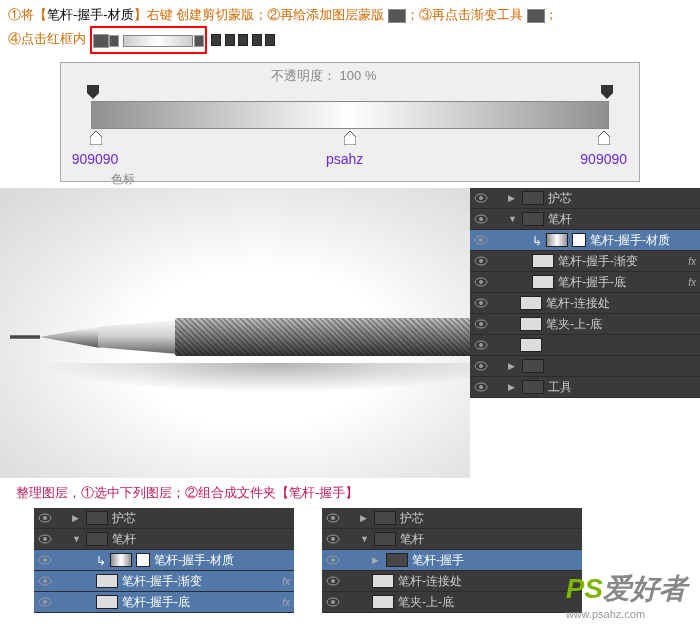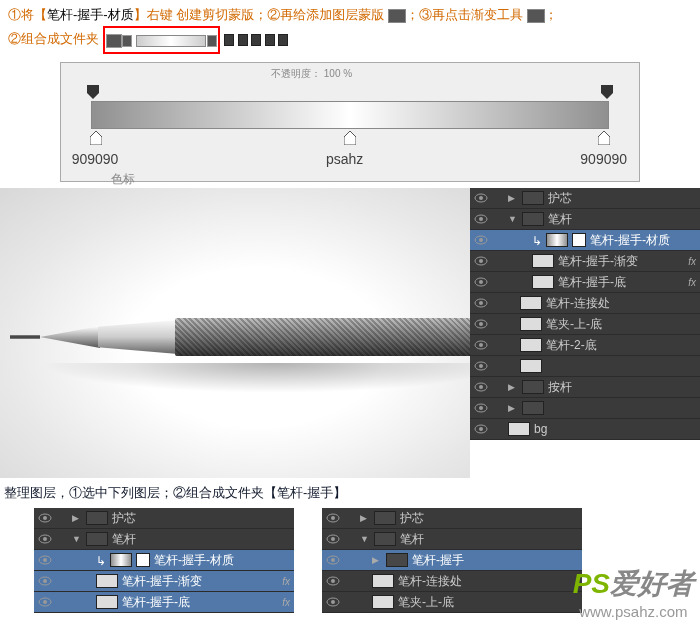--- a/index.html
+++ b/index.html
@@ -11,22 +11,22 @@
 .red-box{display:inline-block;border:2px solid red;padding:1px;vertical-align:middle}
 .red-box .seg{display:inline-block;vertical-align:middle}
 .red-box .sq{width:16px;height:14px;background:#555;border:1px solid #999;display:inline-block}
 .red-box .grad{width:70px;height:12px;background:linear-gradient(90deg,#ccc,#fff,#ccc);border:1px solid #888;display:inline-block;margin:0 1px;vertical-align:middle}
 .red-box .drp{width:10px;height:12px;background:#555;border:1px solid #999;display:inline-block}
 .grad-editor{margin:4px auto 0;width:580px;height:120px;border:1px solid #aaa;background:#efefef;position:relative}
 .grad-bar{position:absolute;top:38px;left:30px;right:30px;height:28px;background:linear-gradient(90deg,#909090 0%,#fff 50%,#909090 100%);border:1px solid #888}
 .stop{position:absolute;width:12px;height:14px;top:68px}
 .stop svg{display:block}
 .tstop{position:absolute;width:12px;height:14px;top:22px}
-.glabel{position:absolute;top:88px;color:#404040;font-size:14px}
-.ge-txt{position:absolute;top:4px;left:210px;color:#888;font-size:10px}
+.glabel{position:absolute;top:88px;color:#6d28d9;font-size:14px}
+.ge-txt{position:absolute;top:4px;left:210px;color:#888;font-size:13px}
 .ge-txt2{position:absolute;top:108px;left:50px;color:#888;font-size:12px}
 .pencil-area{position:relative;width:700px;height:290px;margin-top:6px;background:#fff}
 .pencil-render{position:absolute;left:0;top:0;width:470px;height:290px;background:radial-gradient(ellipse at 55% 55%,#fff 35%,#e8e8e8 70%,#d8d8d8 100%)}
 .pencil{position:absolute;top:130px;left:10px;right:-40px;height:40px}
 .lead{position:absolute;left:0;top:17px;width:30px;height:4px;background:linear-gradient(#888,#333,#888)}
 .tip{position:absolute;left:30px;top:8px;width:60px;height:22px;background:linear-gradient(#fff,#aaa 50%,#555);clip-path:polygon(0 50%,100% 0,100% 100%)}
 .cone{position:absolute;left:88px;top:2px;width:80px;height:34px;background:linear-gradient(#f8f8f8,#ccc 50%,#666);clip-path:polygon(0 20%,100% 0,100% 100%,0 80%)}
 .grip{position:absolute;left:165px;top:0;right:0;height:38px;background:repeating-linear-gradient(45deg,#999 0 2px,#ccc 2px 4px),linear-gradient(#f0f0f0,#999 50%,#444);background-blend-mode:multiply;border-radius:2px}
 .shadow{position:absolute;top:175px;left:40px;right:-40px;height:30px;background:radial-gradient(ellipse at 50% 0,rgba(0,0,0,.3),transparent 70%)}
 .layers{position:absolute;right:0;top:0;width:230px;background:#3a3a3a;color:#ccc;font-size:12px}
@@ -34,37 +34,37 @@
 .lrow.sel{background:#5178a8;color:#fff}
 .eye{width:14px;height:12px;display:inline-flex;align-items:center;justify-content:center;color:#999}
 .fold{width:10px;color:#aaa;font-size:9px}
 .thumb{width:22px;height:14px;background:#666;border:1px solid #222}
 .thumb.f{background:linear-gradient(#474747,#474747)}
 .thumb.g{background:linear-gradient(90deg,#909090,#fff,#909090)}
 .thumb.w{background:#ddd}
 .mask{width:14px;height:14px;background:#fff;border:1px solid #222}
 .lname{flex:1;white-space:nowrap;overflow:hidden}
 .fx{color:#aaa;font-style:italic;margin-right:4px;font-size:10px}
-.instr2{padding:6px 4px;color:#0f172a;font-size:13px}
+.instr2{padding:6px 16px;color:#be185d;font-size:13px}
 .bottom-panels{display:flex;gap:28px;padding:0 34px}
 .bpanel{width:260px;background:#3a3a3a;color:#ccc;font-size:12px}
-.watermark{position:absolute;right:6px;bottom:6px;text-align:center}
+.watermark{position:absolute;right:13px;bottom:6px;text-align:left}
 .watermark .big{color:#7db500;font-size:28px;font-weight:bold;font-style:italic}
 .watermark .big .hz{color:#888}
-.watermark .url{color:#999;font-size:15px}
+.watermark .url{color:#999;font-size:11px}
 .link{width:10px;height:12px;display:inline-block}
 </style>
 </head>
 <body>
 
 <div class="top-instr">
   <span>①将【</span><span class="blk">笔杆-握手-材质</span><span>】右键 创建剪切蒙版；②再给添加图层蒙版</span>
   <span class="small-icon"></span><span>；③再点击渐变工具</span>
   <span class="small-icon"></span><span>；</span><br>
-  <span>②组合成文件夹</span>
+  <span>④点击红框内</span>
   <span class="red-box">
     <span class="seg sq"></span><span class="seg drp"></span>
     <span class="seg grad"></span><span class="seg drp"></span>
   </span>
   <span class="tiny-icon"></span>
   <span class="tiny-icon"></span>
   <span class="tiny-icon"></span>
   <span class="tiny-icon"></span>
   <span class="tiny-icon"></span>
 </div>
@@ -198,65 +198,43 @@
       </div>
       <div class="lrow">
         <span class="eye">
           <svg width="14" height="10">
             <ellipse cx="7" cy="5" rx="6" ry="4" fill="none" stroke="#999"></ellipse>
             <circle cx="7" cy="5" r="2" fill="#999"></circle>
           </svg>
         </span>
         <span style="width:24px"></span>
         <span class="thumb w"></span>
-        <span class="lname">笔杆-2-底</span>
-      </div>
-      <div class="lrow">
-        <span class="eye">
-          <svg width="14" height="10">
-            <ellipse cx="7" cy="5" rx="6" ry="4" fill="none" stroke="#999"></ellipse>
-            <circle cx="7" cy="5" r="2" fill="#999"></circle>
-          </svg>
-        </span>
-        <span style="width:24px"></span>
-        <span class="thumb w"></span>
-      </div>
-      <div class="lrow">
-        <span class="eye">
-          <svg width="14" height="10">
-            <ellipse cx="7" cy="5" rx="6" ry="4" fill="none" stroke="#999"></ellipse>
-            <circle cx="7" cy="5" r="2" fill="#999"></circle>
-          </svg>
-        </span>
-        <span style="width:12px"></span>
-        <span class="fold">▶</span>
-        <span class="thumb f"></span>
-        <span class="lname">按杆</span>
-      </div>
-      <div class="lrow">
-        <span class="eye">
-          <svg width="14" height="10">
-            <ellipse cx="7" cy="5" rx="6" ry="4" fill="none" stroke="#999"></ellipse>
-            <circle cx="7" cy="5" r="2" fill="#999"></circle>
-          </svg>
-        </span>
-        <span style="width:12px"></span>
-        <span class="fold">▶</span>
-        <span class="thumb f"></span>
-      </div>
-      <div class="lrow">
-        <span class="eye">
-          <svg width="14" height="10">
-            <ellipse cx="7" cy="5" rx="6" ry="4" fill="none" stroke="#999"></ellipse>
-            <circle cx="7" cy="5" r="2" fill="#999"></circle>
-          </svg>
-        </span>
-        <span style="width:12px"></span>
-        <span class="thumb w"></span>
-        <span class="lname">bg</span>
+      </div>
+      <div class="lrow">
+        <span class="eye">
+          <svg width="14" height="10">
+            <ellipse cx="7" cy="5" rx="6" ry="4" fill="none" stroke="#999"></ellipse>
+            <circle cx="7" cy="5" r="2" fill="#999"></circle>
+          </svg>
+        </span>
+        <span style="width:12px"></span>
+        <span class="fold">▶</span>
+        <span class="thumb f"></span>
+      </div>
+      <div class="lrow">
+        <span class="eye">
+          <svg width="14" height="10">
+            <ellipse cx="7" cy="5" rx="6" ry="4" fill="none" stroke="#999"></ellipse>
+            <circle cx="7" cy="5" r="2" fill="#999"></circle>
+          </svg>
+        </span>
+        <span style="width:12px"></span>
+        <span class="fold">▶</span>
+        <span class="thumb f"></span>
+        <span class="lname">工具</span>
       </div>
     </div>
 </div>
 
 <div class="instr2">整理图层，①选中下列图层；②组合成文件夹【笔杆-握手】</div>
 
 <div class="bottom-panels">
   <div class="bpanel" id="bp-left">
       <div class="lrow">
         <span class="eye">

